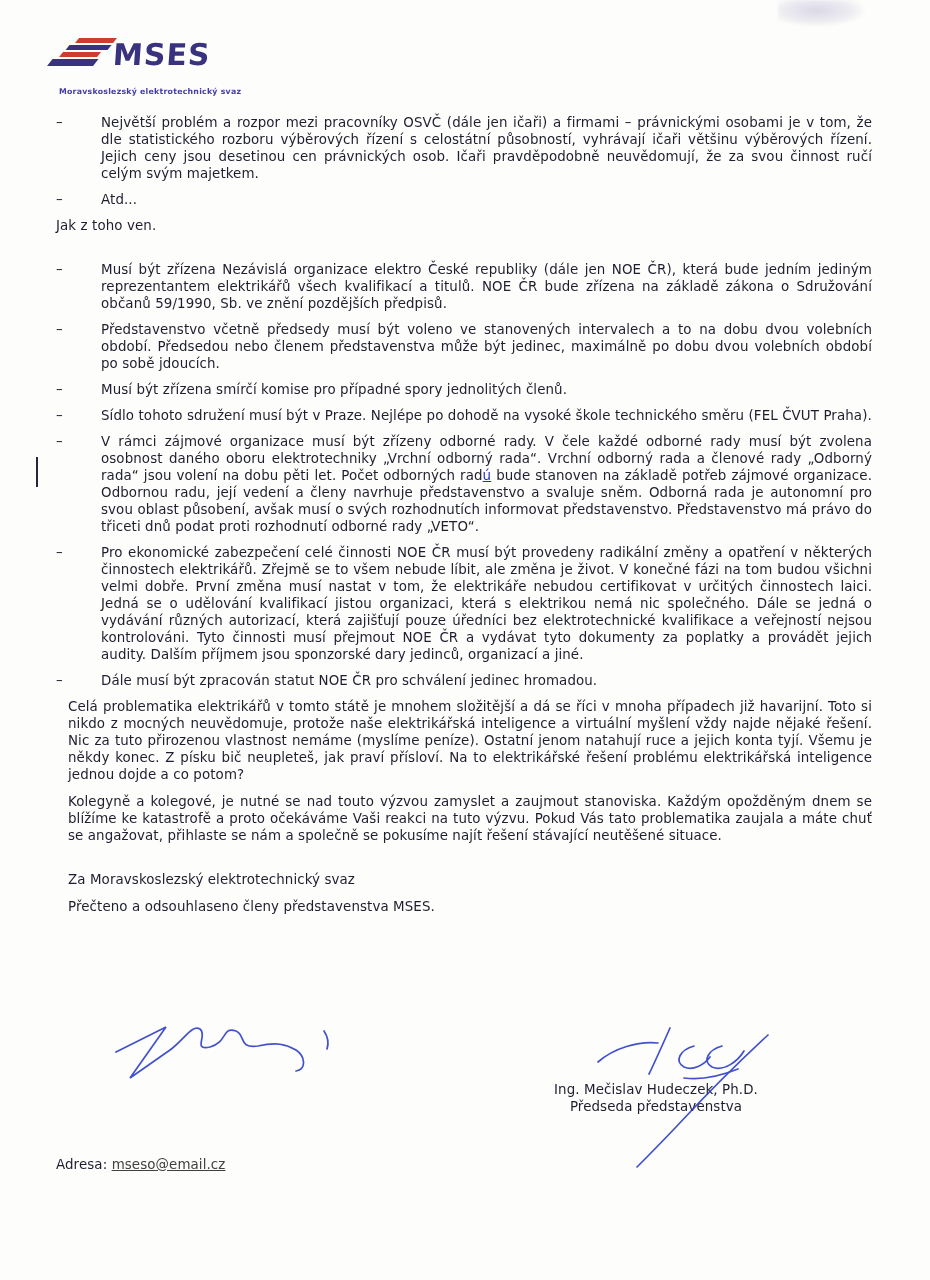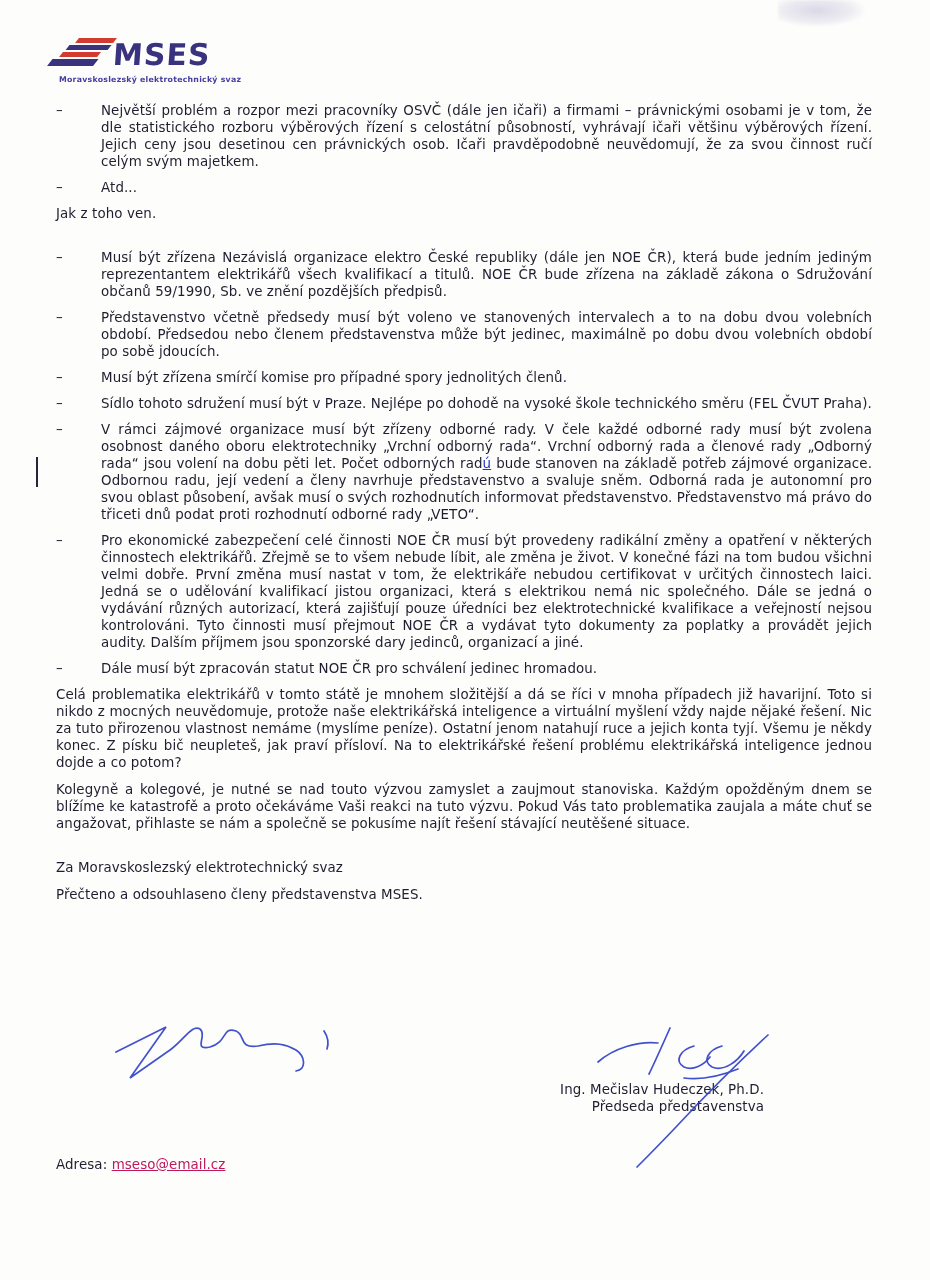--- a/index.html
+++ b/index.html
@@ -22,37 +22,37 @@
   .logo-stripes { display:inline-block; transform:skewX(-38deg); margin-right:7px; margin-bottom:3px; }
   .logo-stripes .st { display:block; }
   .logo-stripes .s1 { width:38px; height:5px; margin-left:10px; margin-bottom:2px; }
   .logo-stripes .s2 { width:42px; height:5px; margin-left:6px;  margin-bottom:2px; }
   .logo-stripes .s3 { width:38px; height:5px; margin-left:5px;  margin-bottom:2px; }
   .logo-stripes .s4 { width:46px; height:7px; margin-left:0; }
   .logo-title {
     font-weight:bold; font-size:30px; line-height:28px;
     letter-spacing:1px; transform:skewX(-4deg); display:inline-block;
   }
-  .logo-subtitle { font-size:7.8px; font-weight:bold; letter-spacing:0.25px; margin-top:2px; margin-left:1px; }
+  .logo-subtitle { font-size:7.8px; font-weight:bold; letter-spacing:0.25px; margin-top:14px; margin-left:1px; }
   
   ul.bullets { list-style:none; }
   li.bullet-item { display:flex; margin-bottom:9px; }
   li.bullet-item .dash { width:45px; flex:0 0 45px; }
   li.bullet-item .btext { flex:1; text-align:justify; }
   .plain { margin:2px 0 27px 0; }
-  .para { text-align:justify; margin:1px 0 10px 0; }
+  .para { text-align:justify; margin:1px 0 10px 12px; }
   .closing { margin-top:2px; }
   .onbehalf { margin-top:27px; }
   .mark-link { color:#2330c8; text-decoration:underline; }
   
   .sig-block { position:absolute; line-height:17px; }
   .sig-left  { left:56px;  top:1081px; text-align:left; }
-  .sig-right { left:548px; top:1081px; width:216px; text-align:right; }
+  .sig-right { left:548px; top:1081px; width:216px; text-align:center; }
   .addr-line { position:absolute; left:56px; top:1156px; }
-  .addr-line a { color:#be185d; text-decoration:underline; cursor:pointer; }
+  .addr-line a { color:#404040; text-decoration:underline; cursor:pointer; }
   
   .smudge {
     position:absolute; left:778px; top:0; width:86px; height:26px;
     background:radial-gradient(ellipse at 45% 40%, rgba(140,132,185,0.30), rgba(140,132,185,0.12) 55%, transparent 75%);
     filter:blur(1px);
   }
   .margin-tick { position:absolute; left:36px; top:457px; width:2px; height:30px; background:#26263a; }
   .sig-overlay { position:absolute; left:0; top:0; pointer-events:none; }
 </style>
 </head>

